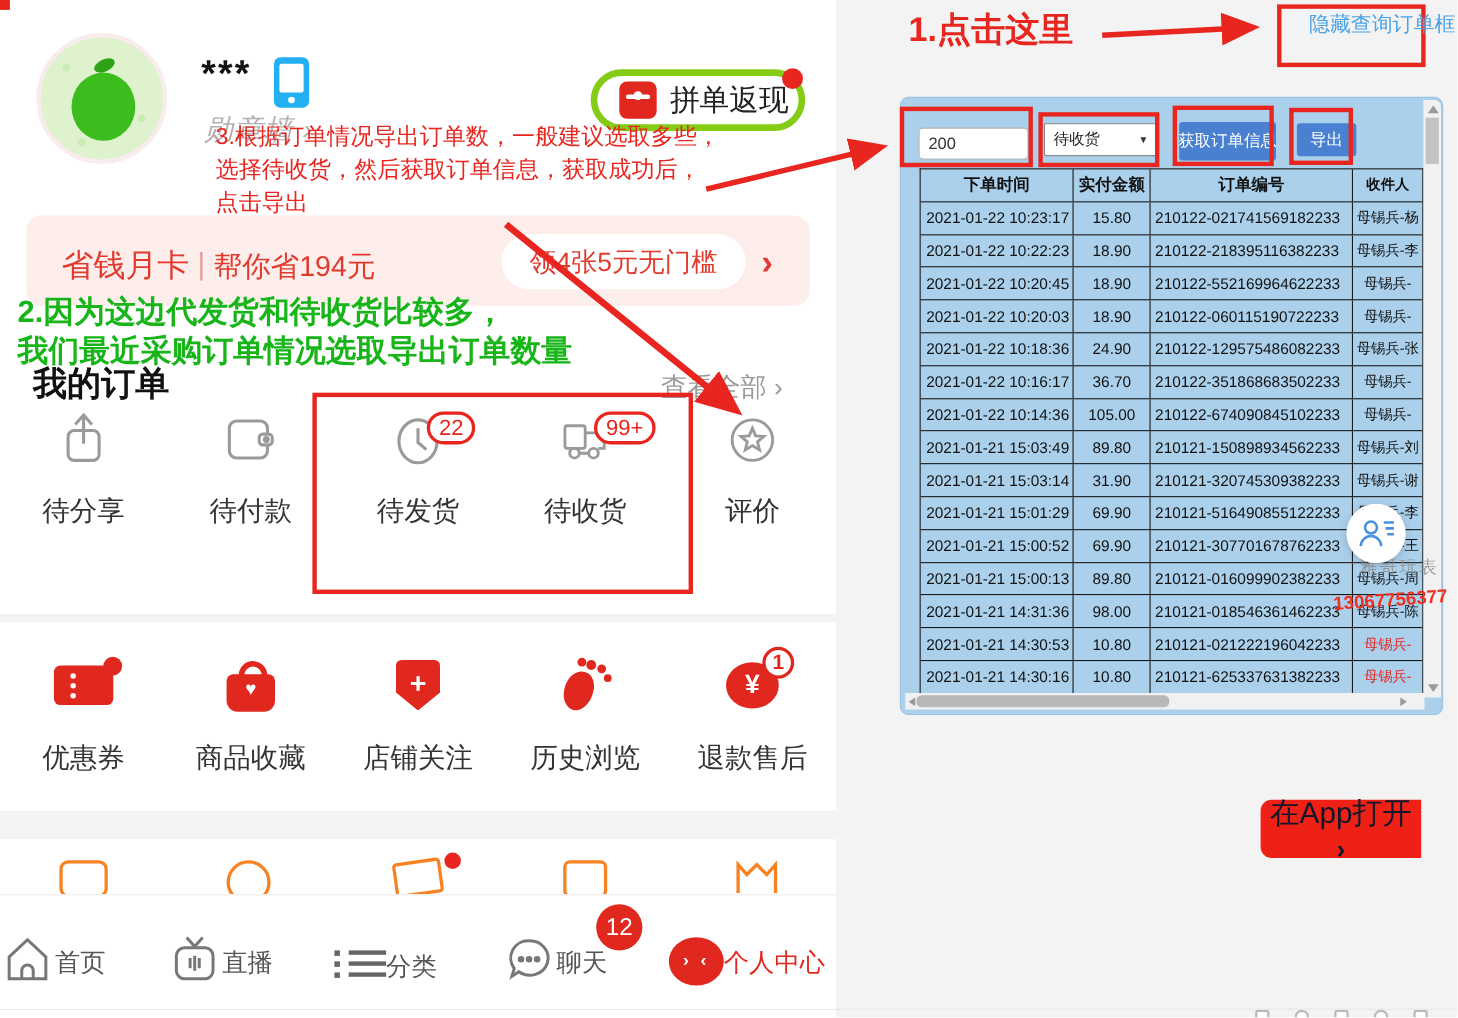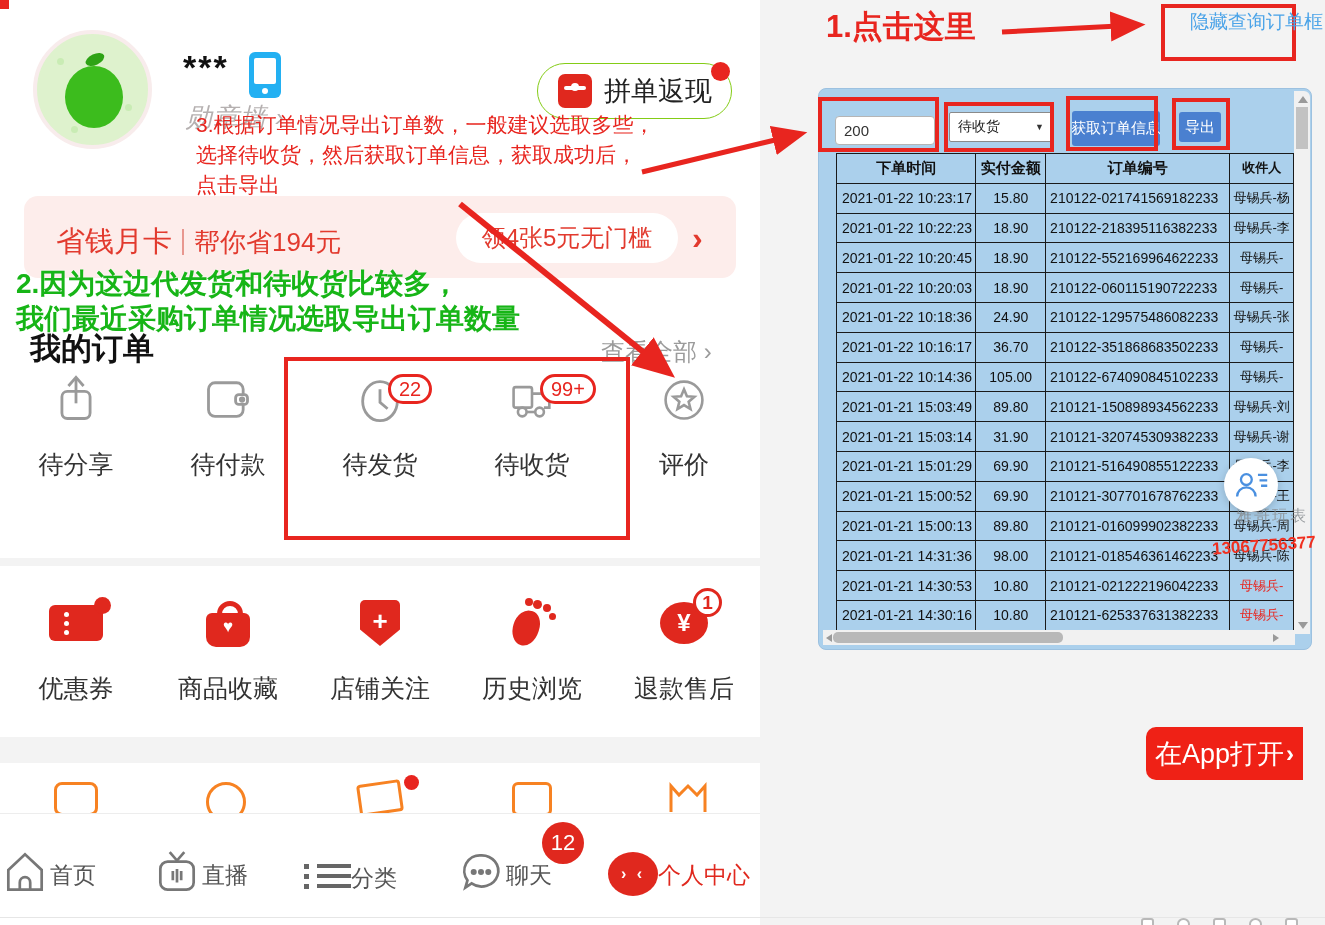--- a/index.html
+++ b/index.html
@@ -17,21 +17,21 @@
   .fruit-body { left:28px; top:32px; width:58px; height:62px; border-radius:50%; background:#3cbc1d; }
   .fruit-leaf { left:48px; top:20px; width:20px; height:11px; border-radius:50%; background:#2ea315; transform:rotate(-25deg); }
   .fruit-dot { width:7px; height:7px; border-radius:50%; background:#c9ecb4; }
   .username { left:183px; top:48px; font-size:34px; font-weight:bold; color:#111; letter-spacing:2px; }
   .phone-icon { left:249px; top:52px; width:32px; height:46px; background:#23b0f2; border-radius:6px; }
   .phone-screen { left:5px; top:6px; width:22px; height:26px; background:#fff; border-radius:2px; }
   .phone-btn { left:13px; bottom:4px; width:6px; height:6px; border-radius:50%; background:#fff; }
   .medal { left:186px; top:100px; font-size:26px; color:#b5b0b0; letter-spacing:1px;font-style:italic; }
 
   .pin-pill { left:537px; top:63px; width:195px; height:56px; background:#fff;
-    border:1px solid #84cc16; border-radius:28px; display:flex; align-items:center; padding-left:20px; gap:12px; }
+    border:6px solid #84cc16; border-radius:28px; display:flex; align-items:center; padding-left:20px; gap:12px; }
   .envelope { width:34px; height:34px; background:#e0281e; border-radius:7px; position:relative; }
   .envelope::before { content:""; position:absolute; left:6px; top:12px; width:22px; height:4px; background:#fff; border-radius:2px; }
   .envelope::after { content:""; position:absolute; left:13px; top:9px; width:8px; height:8px; border-radius:50%; background:#fff; }
   .pin-label { font-size:27px; color:#222; }
   .pin-dot { left:711px; top:62px; width:19px; height:19px; border-radius:50%; background:#e8251f; }
 
   
   .banner { left:24px; top:196px; width:712px; height:82px; background:#fdedeb; border-radius:14px; }
   .banner-title { left:32px; top:26px; display:flex; align-items:center; gap:10px; color:#e23a2e; }
   .bt-main { font-size:29px; }
@@ -108,21 +108,21 @@
     border:1px solid #9cc1e0; border-radius:8px; z-index:10; }
   .hide-link { left:1167px; top:9px; font-size:19px; color:#4aa3e8; z-index:41; white-space:nowrap;margin-left:23px; }
   .count-input { left:16px; top:27px; width:100px; height:29px; background:#fff;
     border:1px solid #b5b5b5; border-radius:4px; font-size:15px; color:#333; padding-left:8px; }
   .status-select { left:130px; top:23px; width:104px; height:30px; background:#fff;
     border:1px solid #8a8a8a; border-radius:2px; display:flex; align-items:center; padding:0 8px; font-size:14px; color:#222; }
   .status-select .caret { margin-left:auto; font-size:9px; color:#333; }
   .btn-blue { background:#4a80d0; color:#fff; font-size:15px; border-radius:3px;
     display:flex; align-items:center; justify-content:center; white-space:nowrap; overflow:hidden; }
   .btn-fetch { left:253px; top:22px; width:88px; height:35px; }
-  .btn-export { left:360px; top:23px; width:42px; height:30px; }
+  .btn-export { left:360px; top:23px; width:54px; height:30px; }
 
   .otable { left:17px; top:64px; width:458px; border:1px solid #1a1a1a; border-bottom:none; font-size:14px; color:#111; }
   .trow { display:flex; height:29.8px; border-bottom:1px solid #1a1a1a; align-items:center; }
   .trow.head { font-weight:bold; font-size:15px; }
   .c { border-right:1px solid #1a1a1a; height:100%; display:flex; align-items:center;
     white-space:nowrap; overflow:hidden; }
   .c:last-child { border-right:none; }
   .c1 { width:140px; padding-left:5px; }
   .c2 { width:70px; justify-content:center; }
   .c3 { width:185px; padding-left:4px; }
@@ -140,22 +140,22 @@
   .tri.down  { left:4px; bottom:5px; border-left:5px solid transparent; border-right:5px solid transparent; border-top:7px solid #9a9a9a; }
   .tri.left  { left:3px; top:4px;  border-top:4px solid transparent; border-bottom:4px solid transparent; border-right:6px solid #9a9a9a; }
   .tri.right { right:16px; top:4px; border-top:4px solid transparent; border-bottom:4px solid transparent; border-left:6px solid #9a9a9a; }
 
   .watermark { left:1236px; top:506px; font-size:16px; color:#8d9296; letter-spacing:2px; z-index:20; opacity:.85; }
   .phone-note { left:1212px; top:536px; font-size:17px; color:#f03020; z-index:20; transform:rotate(-4deg); font-weight:bold; }
 
   .contact-fab { left:1224px; top:458px; width:54px; height:54px; border-radius:50%; background:#fff;
     box-shadow:0 2px 8px rgba(0,0,0,.18); z-index:22; display:flex; align-items:center; justify-content:center; }
 
-  .app-open { left:1146px; top:727px; width:157px; height:53px; background:#ef2116; border-radius:10px 0 0 10px;
-    color:#ffffff; font-size:27px; display:flex; align-items:center; justify-content:center; gap:2px; z-index:15; }
+  .app-open { left:1146px; top:727px; width:146px; height:53px; background:#ef2116; border-radius:10px 0 0 10px;
+    color:#0f172a; font-size:27px; display:flex; align-items:center; justify-content:center; gap:2px; z-index:15;flex-direction:column; }
   .app-open .chev { font-weight:bold; font-size:24px; }
 
   .taskbar-bits { left:1135px; top:918px; width:190px; height:7px; overflow:hidden; z-index:3; }
   .tb { position:absolute; top:0; width:13px; height:12px; border:2px solid #b9b9b9; border-radius:3px; background:#fff; }
 
   .overlay { left:0; top:0; z-index:50; pointer-events:none; }
 </style>
 </head>
 <body>
 

